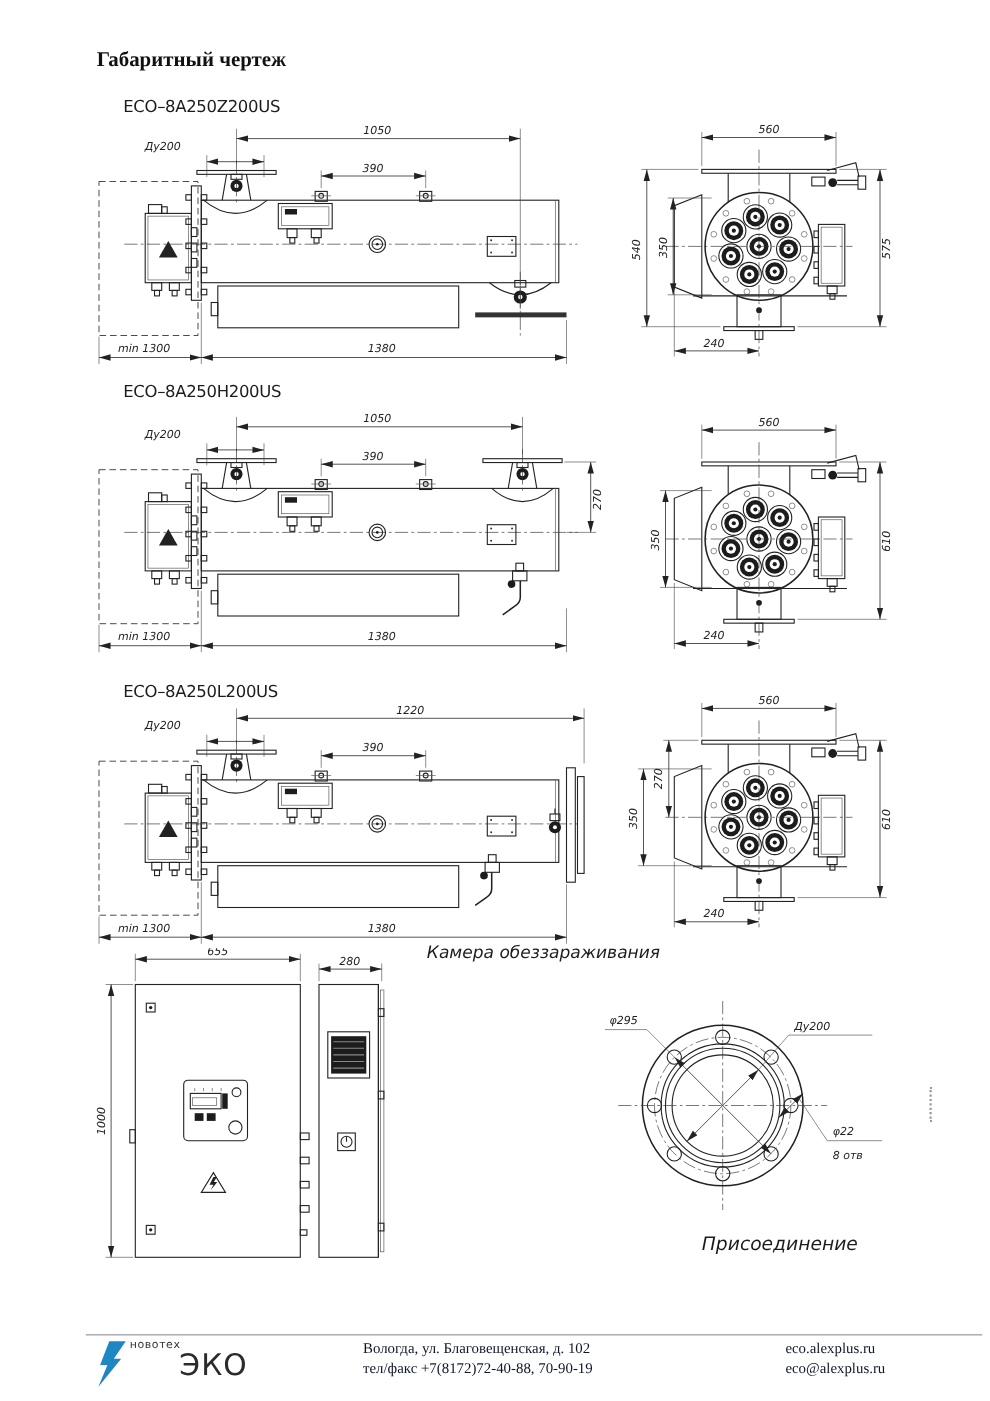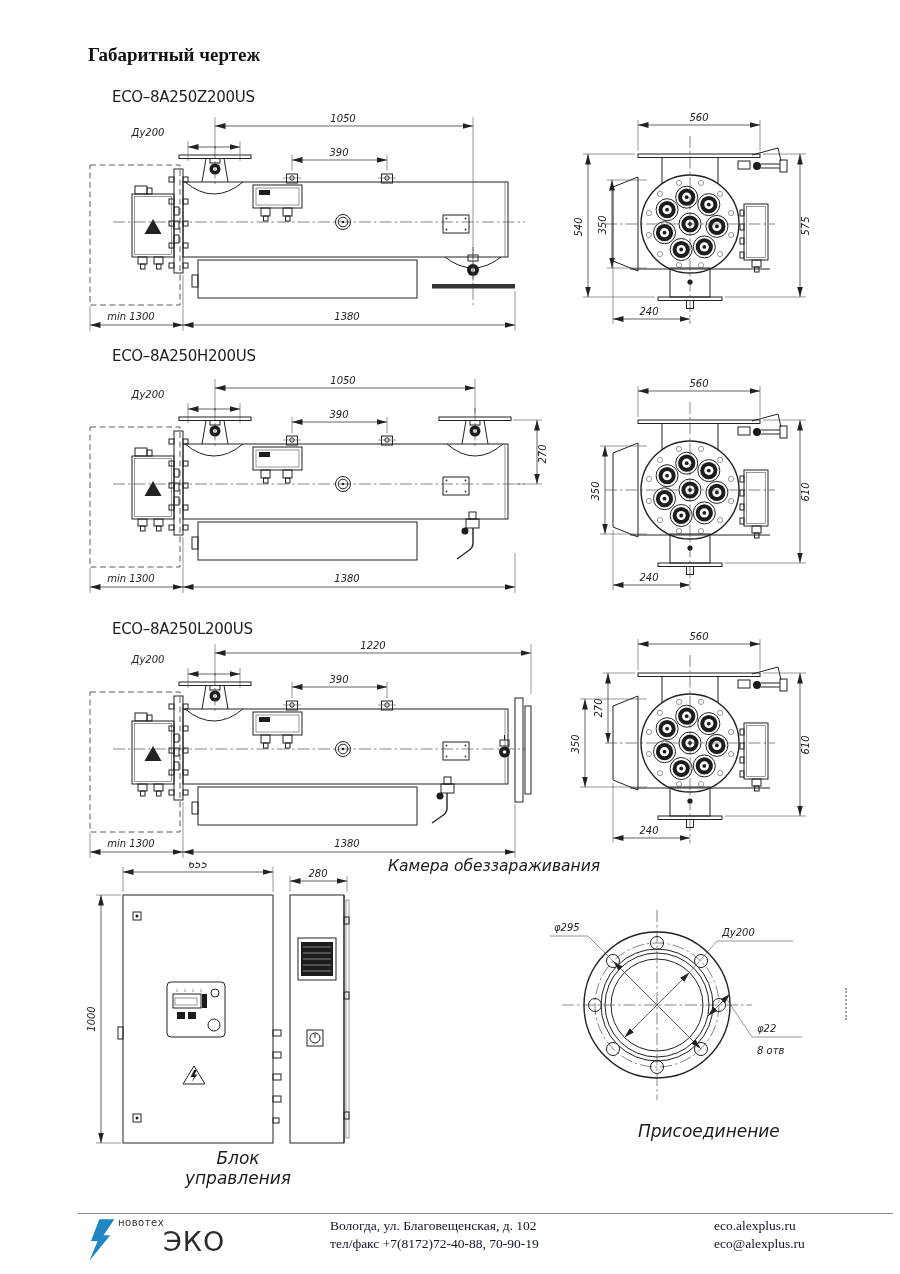--- a/index.html
+++ b/index.html
@@ -394,21 +394,20 @@
     <line x1="218" y1="103" x2="246" y2="103" stroke="#888" stroke-width="1"></line>
     <line x1="218" y1="109" x2="246" y2="109" stroke="#888" stroke-width="1"></line>
     <rect class="ln" x="222" y="168" width="16" height="16"></rect>
     <circle class="ln" cx="230" cy="176" r="5"></circle>
     <line class="ln" x1="230" y1="171.5" x2="230" y2="176"></line>
     <rect class="ln" x="259" y="55" width="5" height="7"></rect>
     <rect class="ln" x="259" y="130" width="5" height="7"></rect>
     <rect class="ln" x="259" y="250" width="5" height="7"></rect>
   </svg>
 
-  <div class="abs caption" style="left:168px;top:1148px;width:140px;text-align:center;font-size:17px;">Блок управления</div>
 
   <svg class="abs" style="left:540px;top:895px;" width="340" height="250" viewBox="0 0 340 250">
     <circle class="ln2" cx="117" cy="110" r="73"></circle>
     <circle class="cl" cx="117" cy="110" r="62"></circle>
     <circle class="ln" cx="117" cy="110" r="56"></circle>
     <circle class="ln" cx="117" cy="110" r="52"></circle>
     <circle class="ln" cx="117" cy="110" r="46"></circle>
     <circle class="ln" cx="179" cy="110" r="6.5"></circle>
     <circle class="ln" cx="161" cy="66" r="6.5"></circle>
     <circle class="ln" cx="117" cy="48" r="6.5"></circle>

